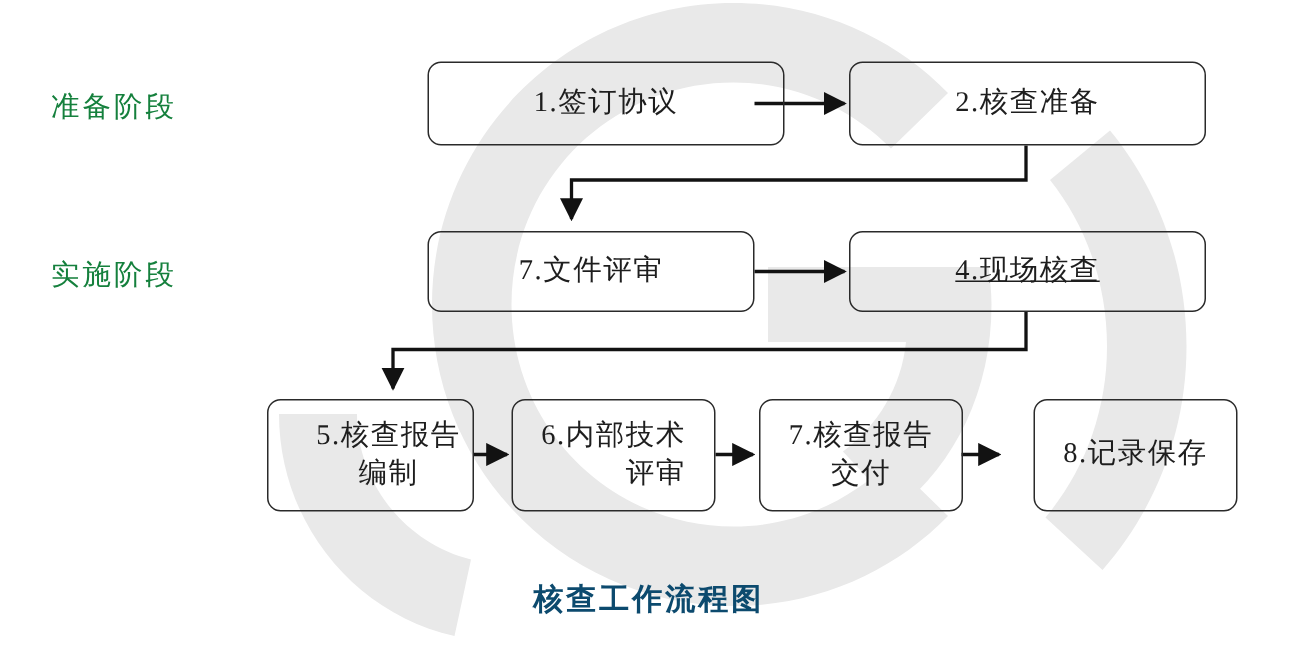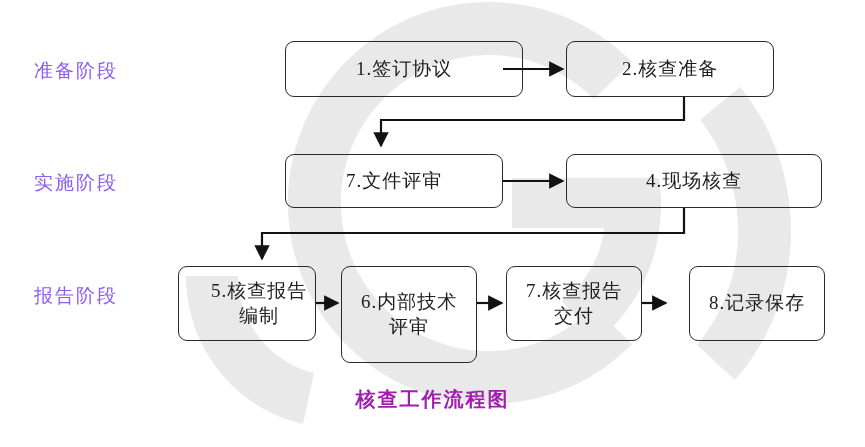--- a/index.html
+++ b/index.html
@@ -26,21 +26,21 @@
     pointer-events: none;
     z-index: 0;
   }
   
   .stage-label {
     position: absolute;
     z-index: 3;
     font-family: "Liberation Serif", "DejaVu Serif", serif;
     font-size: 19px;
     letter-spacing: 2px;
-    color: #8b5cf6;
+    color: #15803d;
     white-space: nowrap;
   }
   
   .node {
     position: absolute;
     z-index: 3;
     box-sizing: border-box;
     border: 1.6px solid #2a2a2a;
     border-radius: 9px;
     background: transparent;
@@ -69,21 +69,21 @@
     position: absolute;
     z-index: 3;
     left: 0;
     top: 386px;
     width: 865px;
     text-align: center;
     font-family: "Liberation Serif", "DejaVu Serif", serif;
     font-weight: bold;
     font-size: 20px;
     letter-spacing: 2px;
-    color: #a21caf;
+    color: #0c4a6e;
   }
   
   #csdn-watermark {
     position: absolute;
     z-index: 4;
     right: 12px;
     bottom: 8px;
     font-family: "Liberation Sans", "DejaVu Sans", sans-serif;
     font-size: 14px;
     color: #c9c9c9;
@@ -152,43 +152,42 @@
       <line x1="316" y1="303" x2="338" y2="303" marker-end="url(#arrow)"></line>
 
       <line x1="477" y1="303" x2="502" y2="303" marker-end="url(#arrow)"></line>
 
       <line x1="641" y1="303" x2="666" y2="303" marker-end="url(#arrow)"></line>
     </g>
   </svg>
 
   <div class="stage-label" style="left:34px; top:58px;">准备阶段</div>
   <div class="stage-label" style="left:34px; top:170px;">实施阶段</div>
-  <div class="stage-label" style="left:34px; top:283px;">报告阶段</div>
 
   <div class="node" style="left:285px; top:41px; width:238px; height:56px;">
     <span class="node-text">1.签订协议</span>
   </div>
-  <div class="node" style="left:566px; top:41px; width:208px; height:56px;">
+  <div class="node" style="left:566px; top:41px; width:238px; height:56px;">
     <span class="node-text">2.核查准备</span>
   </div>
 
   <div class="node" style="left:285px; top:154px; width:218px; height:54px;">
     <span class="node-text">7.文件评审</span>
   </div>
-  <div class="node" style="left:566px; top:154px; width:256px; height:54px;">
+  <div class="node" style="left:566px; top:154px; width:238px; height:54px;text-decoration:underline;">
     <span class="node-text">4.现场核查</span>
   </div>
 
   <div class="node" style="left:178px; top:266px; width:138px; height:75px;padding-left:28px;">
     <span>
       <span class="node-text">5.核查报告</span>
       <span class="node-text">编制</span>
     </span>
   </div>
-  <div class="node" style="left:341px; top:266px; width:136px; height:97px;">
+  <div class="node" style="left:341px; top:266px; width:136px; height:75px;text-align:right;">
     <span>
       <span class="node-text">6.内部技术</span>
       <span class="node-text">评审</span>
     </span>
   </div>
   <div class="node" style="left:506px; top:266px; width:136px; height:75px;font-family:Liberation Serif, serif;">
     <span>
       <span class="node-text">7.核查报告</span>
       <span class="node-text">交付</span>
     </span>

